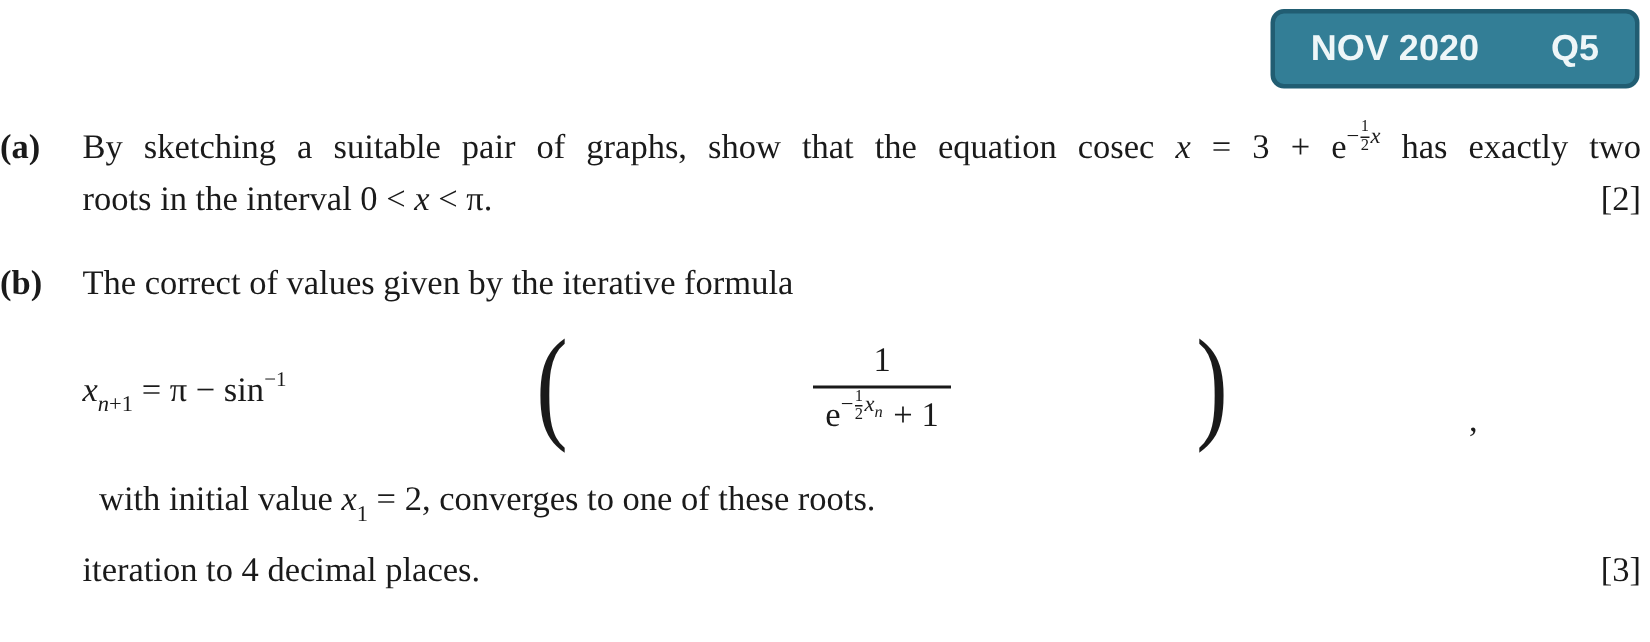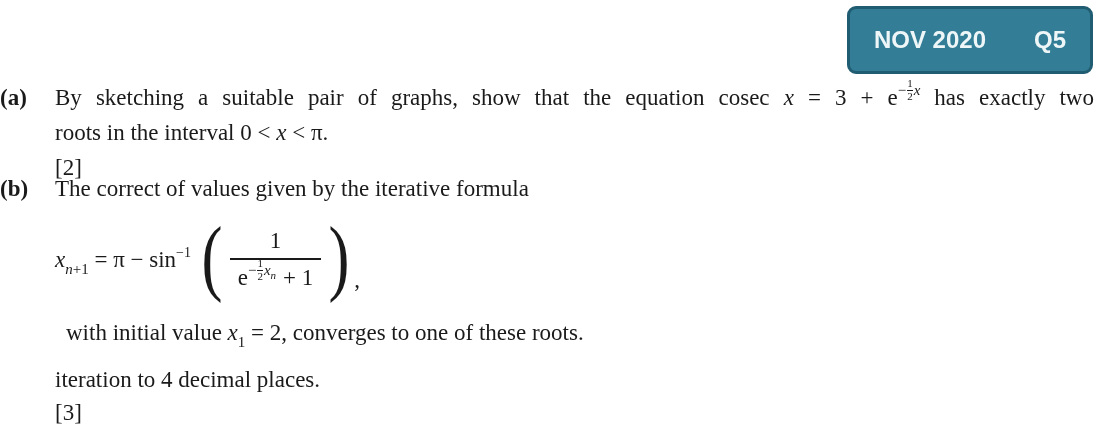--- a/index.html
+++ b/index.html
@@ -10,21 +10,21 @@
     color: #1a1a1a;
     font-family: "Liberation Serif", serif;
     font-size: 23px;
     overflow: hidden;
   }
 
   
   .badge {
     position: absolute;
     top: 6px; right: 7px;
-    height: 68px;
+    height: 53px;
     display: flex;
     align-items: stretch;
     background: #337e96;
     border: 3px solid #215d72;
     border-radius: 9px;
     overflow: hidden;
     font-family: "Liberation Sans", sans-serif;
     font-weight: bold;
     font-size: 24px;
   }
@@ -60,21 +60,20 @@
   .part-b { top: 171px; }
 
   .jline {
     text-align: justify;
     text-align-last: justify;
     white-space: nowrap;
   }
   .sline {
     display: flex;
     justify-content: space-between;
-    flex-direction: column;
   }
 
   .it { font-style: italic; }
 
   sup.s, .sup {
     font-size: 14px;
     position: relative;
     top: -10px;
     line-height: 0;
   }
@@ -110,21 +109,21 @@
     top: 5px;
     font-style: italic;
   }
 
   
   .formula {
     position: absolute;
     top: 209px; left: 55px; right: 115px;
     height: 102px;
     display: flex;
-    justify-content: flex-start;
+    justify-content: space-between;
     align-items: center;
   }
   .formula .lead { white-space: nowrap; }
   .paren {
     font-size: 84px;
     font-weight: 400;
     line-height: 0.85;
     transform: scaleX(0.75);
     margin: 0 1px;
     padding-bottom: 6px;

